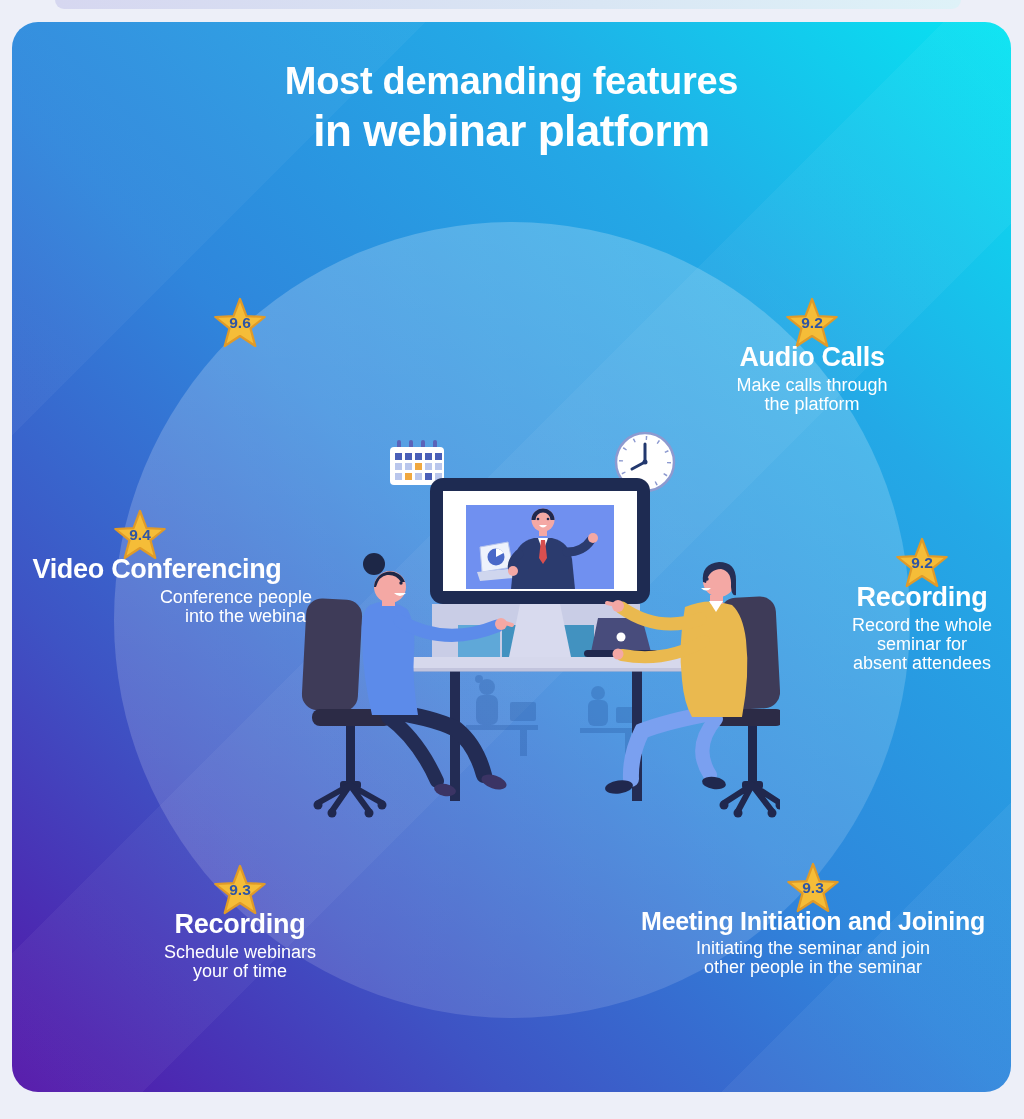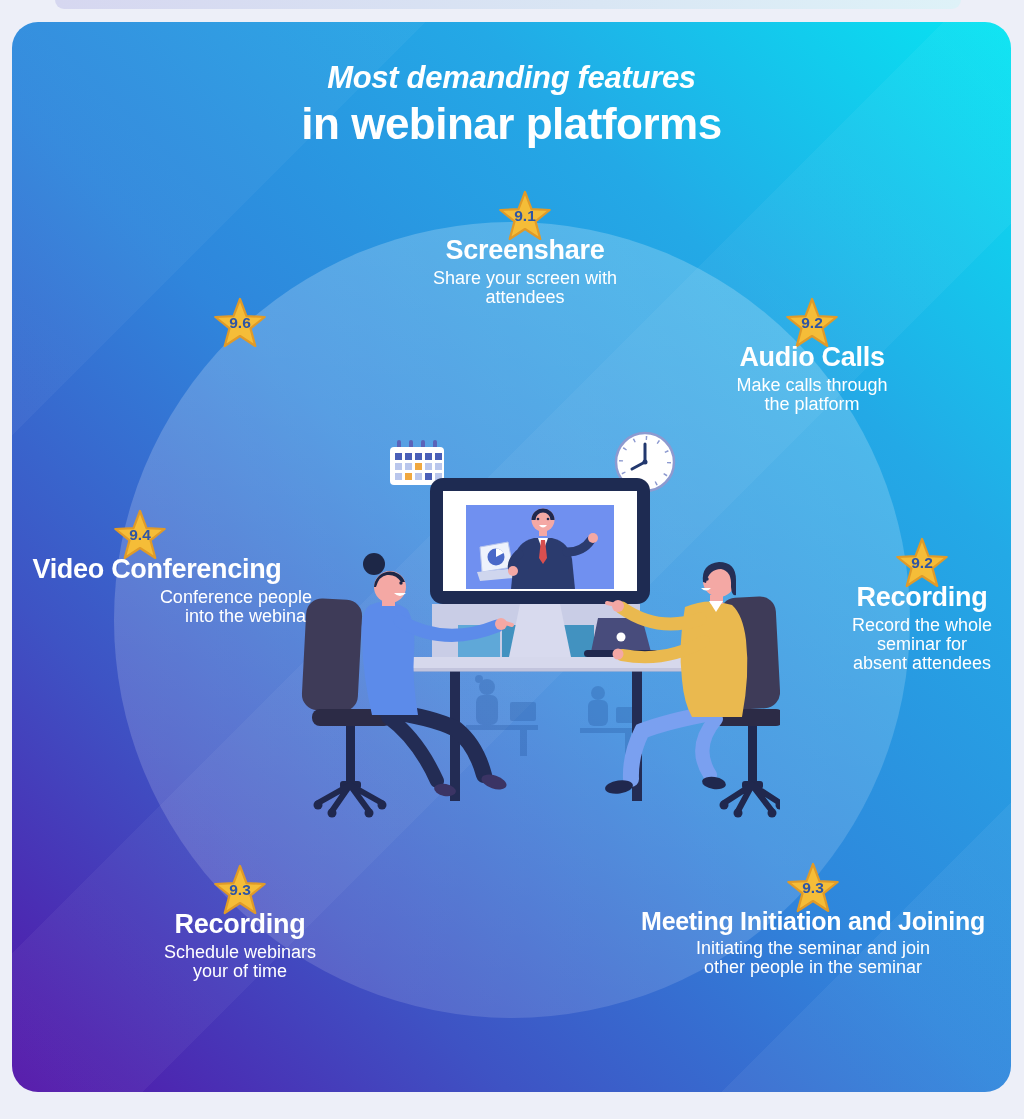--- a/index.html
+++ b/index.html
@@ -16,21 +16,21 @@
 
   .streaks { position:absolute; inset:0;
     background:linear-gradient(315deg, rgba(255,255,255,0.05) 0 14%, transparent 14% 42%,
       rgba(255,255,255,0.045) 42% 55%, transparent 55% 80%, rgba(255,255,255,0.04) 80% 100%); }
 
   .big-circle { position:absolute; left:102px; top:200px; width:796px; height:796px;
     border-radius:50%;
     background:linear-gradient(180deg, rgba(255,255,255,0.22) 0%, rgba(255,255,255,0.13) 100%); }
 
   .header { position:absolute; top:38px; left:0; width:100%; text-align:center; color:#fff; }
-  .header .line1 { font-size:31px; font-weight:700; letter-spacing:-0.3px;font-style:italic; }
+  .header .line1 { font-size:38px; font-weight:700; letter-spacing:-0.3px; }
   .header .line2 { font-size:44px; font-weight:700; letter-spacing:-0.5px; margin-top:3px; }
 
   .feature { position:absolute; text-align:center; color:#fff; }
   .feature .star { width:56px; height:52px; display:block; margin:0 auto; }
   .feature .star text { font-family:"Liberation Sans",sans-serif; font-size:15.5px;
     font-weight:bold; fill:#2e55a5; text-anchor:middle; }
   .feature h2 { font-size:27px; font-weight:700; letter-spacing:-0.3px;
     margin:-6px 0 3px 0; white-space:nowrap; }
   .feature p { font-size:18px; line-height:19px; white-space:pre-wrap; }
 
@@ -51,32 +51,23 @@
 <body>
 
 <div class="prev-card-edge"></div>
 
 <div class="card">
   <div class="streaks"></div>
   <div class="big-circle"></div>
 
   <div class="header">
     <div class="line1">Most demanding features</div>
-    <div class="line2">in webinar platforms</div>
-  </div>
-
-  <div class="feature f-screenshare">
-    <svg class="star" viewBox="0 0 56 52">
-      <path d="M28 3 L34.5 20.1 L52.7 21 L38.5 32.4 L43.3 50 L28 40 L12.7 50 L17.5 32.4 L3.3 21 L21.5 20.1 Z" fill="#f5bd38" stroke="#e09a28" stroke-width="2.2" stroke-linejoin="round"></path>
-      <text x="28" y="32">9.1</text>
-    </svg>
-    <h2>Screenshare</h2>
-    <p>Share your screen with
-attendees</p>
-  </div>
+    <div class="line2">in webinar platform</div>
+  </div>
+
 
   <div class="feature f-muting">
     <svg class="star" viewBox="0 0 56 52">
       <path d="M28 3 L34.5 20.1 L52.7 21 L38.5 32.4 L43.3 50 L28 40 L12.7 50 L17.5 32.4 L3.3 21 L21.5 20.1 Z" fill="#f5bd38" stroke="#e09a28" stroke-width="2.2" stroke-linejoin="round"></path>
       <text x="28" y="32">9.6</text>
     </svg>
   </div>
 
   <div class="feature f-audio">
     <svg class="star" viewBox="0 0 56 52">

